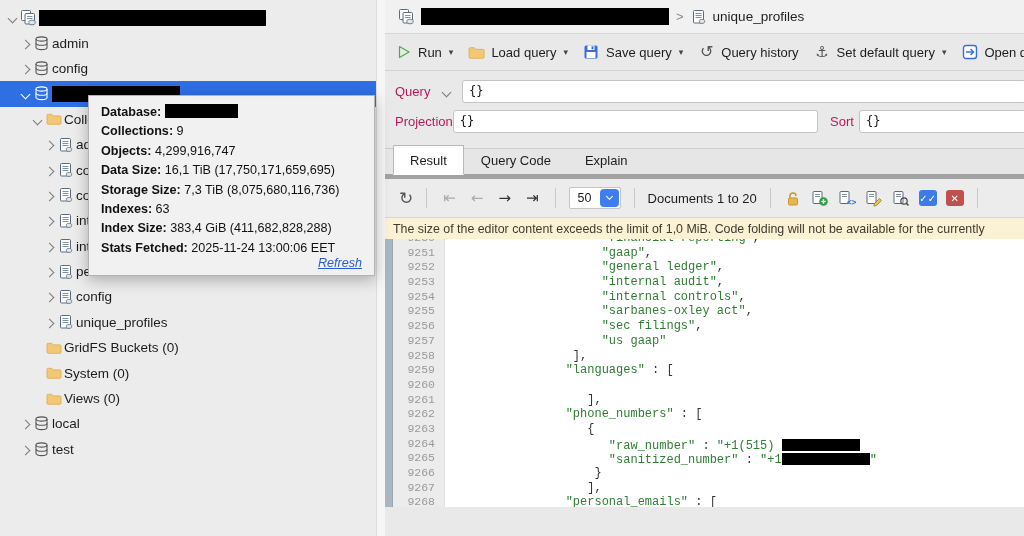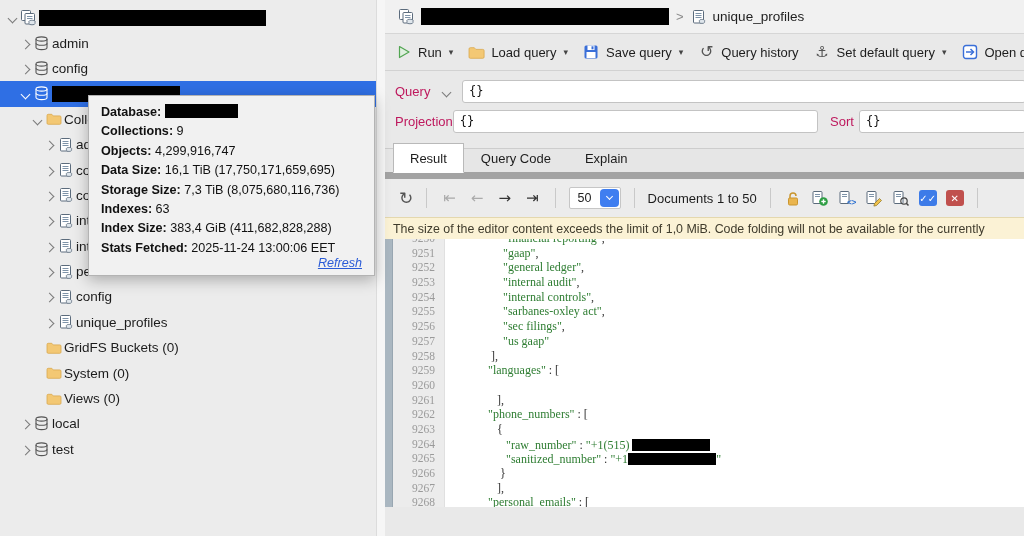--- a/index.html
+++ b/index.html
@@ -50,21 +50,21 @@
   .qf-input { height:23px; background:#fff; border:1px solid #c3c3c3; border-radius:3px; font-family:"DejaVu Sans Mono", monospace; font-size:12px; padding:0 6px; color:#111; outline:none; }
   #query-row .qf-label { width:46px; }
   #query-chevron { margin:2px 12px 0 2px; }
   #query-input { flex:1; margin-right:-2px; }
   .lbl2 { width:71px; }
   .mid-input { width:475px; }
   .right-lbl { margin-left:12px; width:38px; }
   .right-input { flex:1; margin-right:-2px; }
 
   
-  #tabs { height:31px; background:#e6e6e6; border-top:1px solid #cdcdcd; border-bottom:7px solid #a3a3a3; display:flex; align-items:flex-end; padding-left:8px; }
+  #tabs { height:31px; background:#e6e6e6; border-top:1px solid #cdcdcd; border-bottom:5px solid #a3a3a3; display:flex; align-items:flex-end; padding-left:8px; }
   .tab { height:30px; display:flex; align-items:center; padding:0 16px; font-size:13px; color:#1d1d1d; border:1px solid transparent; margin-bottom:-1px; cursor:pointer; }
   .tab.active { background:#fff; border-color:#b9b9b9; border-bottom-color:#fff; }
 
   
   #result-toolbar { height:38px; background:#ececec; display:flex; align-items:center; padding-left:14px; gap:9px; }
   .rt-sep { width:1px; height:20px; background:#c9c9c9; margin:0 4px; }
   .pg-arrow { font-family:"DejaVu Sans", sans-serif; font-size:15px; color:#333; cursor:pointer; padding:0 3px; }
   .pg-arrow.disabled { color:#ababab; }
   #refresh-icon { font-family:"DejaVu Sans", sans-serif; font-size:17px; color:#555; cursor:pointer; }
   #page-size { width:52px; height:22px; background:#fff; border:1px solid #c6c6c6; border-radius:2px; display:flex; align-items:center; cursor:pointer; }
@@ -76,21 +76,21 @@
   .sq-btn { width:18px; height:16px; border-radius:3px; color:#fff; font-size:10px; display:inline-flex; align-items:center; justify-content:center; cursor:pointer; }
 
   
   #warning-bar { height:22px; background:#fbf2d5; border-top:1px solid #e4d8ae; display:flex; align-items:center; padding-left:8px; font-size:12.4px; color:#3f3b2c; white-space:nowrap; overflow:hidden; }
 
   
   #editor { position:relative; height:268px; background:#fff; overflow:hidden; display:flex; }
   #editor-strip { width:8px; background:#aab7c1; border-right:1px solid #98a6b1; }
   #editor-body { flex:1; overflow:hidden; position:relative; }
   #code-lines { margin-top:-8px; }
-  .code-line { height:14.7px; display:flex; font-family:Liberation Serif, serif; font-size:12px; line-height:14.7px; white-space:pre; }
+  .code-line { height:14.7px; display:flex; font-family:Liberation Mono, monospace; font-size:12px; line-height:14.7px; white-space:pre;gap:23px; }
   .gutter { width:52px; background:#ececec; color:#9a9a9a; text-align:right; padding-right:9px; border-right:1px solid #e0e0e0; font-size:11.5px; flex-shrink:0; }
   .code-text { padding-left:4px; }
   .tok-s { color:#2e7d32; }
   .tok-p { color:#333; }
   .code-redact { display:inline-block; background:#000; height:12px; transform:translateY(2px); }
 
   svg { display:block; }
 </style>
 </head>
 <body>
@@ -443,21 +443,21 @@
       <span class="pg-arrow">→</span>
       <span class="pg-arrow">⇥</span>
       <span class="rt-sep"></span>
       <span id="page-size">
         <span class="val">50</span>
         <span class="btn">
             <span class="chev"></span>
           </span>
       </span>
       <span class="rt-sep"></span>
-      <span id="doc-range">Documents 1 to 50</span>
+      <span id="doc-range">Documents 1 to 20</span>
       <span class="rt-sep"></span>
       <span class="mini" id="lock-icon">
           <svg width="16" height="17" viewBox="0 0 16 17">
             <path d="M5 8 V6 a3 3 0 0 1 6 0" fill="none" stroke="#c9952e" stroke-width="1.5"></path>
             <rect x="3.5" y="8" width="9" height="7" rx="1.2" fill="#eab54e" stroke="#c9952e"></rect>
           </svg>
         </span>
       <span class="mini" id="adddoc-icon">
           <svg width="18" height="17" viewBox="0 0 18 17">
             <rect x="2" y="1.5" width="9" height="12" rx="1" fill="#fff" stroke="#5b6b7c"></rect>

